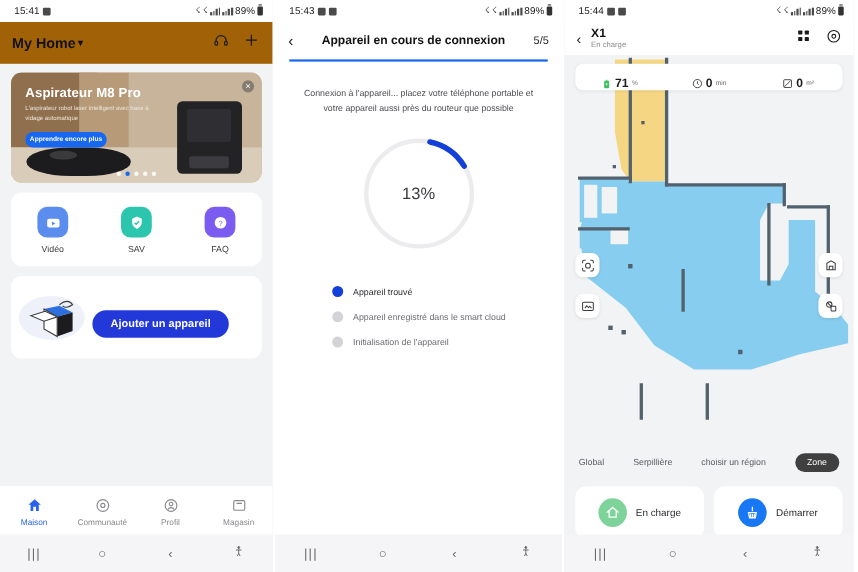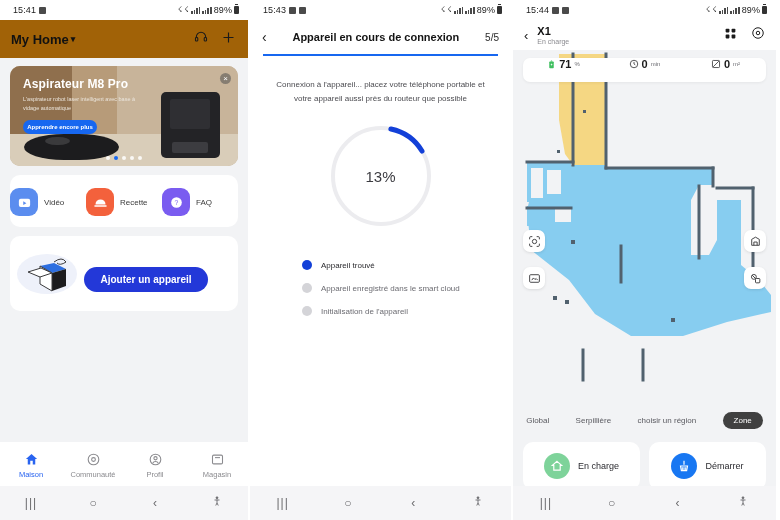--- a/index.html
+++ b/index.html
@@ -80,21 +80,21 @@
     background: rgba(80,80,80,.55); color: #fff; font-size: 8px; line-height: 11px; text-align: center;
   }
   .bn-dots { position: absolute; bottom: 6px; left: 0; width: 100%; display: flex; justify-content: center; gap: 4px; }
   .bn-dots span { width: 4px; height: 4px; border-radius: 50%; background: #ffffff; opacity:.85; }
   .bn-dots span.on { background: #1767f0; opacity: 1; }
 
   .card {
     margin: 9px 10px 0; background: #ffffff; border-radius: 10px;
   }
   .quick { display: flex; padding: 13px 0 11px; }
-  .quick-item { flex: 1; display: flex; flex-direction: row; align-items: center; gap: 6px; text-align: center; }
+  .quick-item { flex: 1; display: flex; flex-direction: column; align-items: center; gap: 6px; text-align: center; }
   .qi-ico {
     width: 28px; height: 28px; border-radius: 9px; display: flex;
     align-items: center; justify-content: center; color: #fff;
   }
   .qi-label { font-size: 8px; color: #3a3a3a; }
 
   .adddev { padding: 14px 0 13px; display: flex; flex-direction: row; align-items: center; }
   .box-illus { width: 74px; height: 48px; position: relative; }
   .add-btn {
     margin-top: 10px; background: #2338d8; color: #fff; font-size: 10px; font-weight: bold;
@@ -147,21 +147,21 @@
   .p3-body { background: #f2f3f5; height: 500px; position: relative; }
   .p3-header { height: 30px; display: flex; align-items: center; padding: 0 11px; background:#fff; }
   .p3-back { font-size: 13px; color: #1b1b1b; margin-right: 9px; }
   .p3-titles { flex: 1; }
   .p3-name { font-size: 11px; font-weight: bold; color: #111; line-height: 1.1; }
   .p3-state { font-size: 7px; color: #8b8b90; margin-top: 1px; }
   .p3-ico { color: #1b1b1b; margin-left: 14px; }
 
   .stats {
     position: absolute; left: 10px; right: 10px; top: 38px; height: 24px; background: #fff;
-    border-radius: 7px; display: flex; align-items: flex-start; z-index: 4;
+    border-radius: 7px; display: flex; align-items: flex-end; z-index: 4;
     box-shadow: 0 1px 3px rgba(0,0,0,.06);
   }
   .stat { flex: 1; display: flex; align-items: center; justify-content: center; gap: 3px; }
   .stat-val { font-size: 11px; font-weight: bold; color: #1b1b1b; }
   .stat-unit { font-size: 6px; color: #6c6c72; }
 
   .map { position: absolute; left: 0; top: 30px; width: 100%; height: 340px; overflow: hidden; }
   .mapctl {
     position: absolute; width: 22px; height: 22px; border-radius: 7px; background: #fff;
     display: flex; align-items: center; justify-content: center; z-index: 5;
@@ -265,27 +265,27 @@
           <div class="quick-item">
             <div class="qi-ico" style="background:#5b8def">
               <svg width="15" height="15" viewBox="0 0 24 24" fill="#fff">
                   <rect x="3" y="6" width="18" height="13" rx="3"></rect>
                   <path d="M10 10l5 3-5 3z" fill="#5b8def"></path>
                 </svg>
             </div>
             <div class="qi-label">Vidéo</div>
           </div>
           <div class="quick-item">
-            <div class="qi-ico" style="background:#f3613c">
+            <div class="qi-ico" style="background:#2cc5ad">
               <svg width="15" height="15" viewBox="0 0 24 24" fill="#fff">
-                  <path d="M4 15a8 8 0 0116 0z"></path>
-                  <rect x="2" y="16.5" width="20" height="2.2" rx="1.1"></rect>
+                  <path d="M12 3l7 3v6c0 4-3 7-7 9-4-2-7-5-7-9V6z"></path>
+                  <path d="M8.5 12l2.3 2.3 4.4-4.4" stroke="#2cc5ad" stroke-width="2" fill="none"></path>
                 </svg>
             </div>
-            <div class="qi-label">Recette</div>
+            <div class="qi-label">SAV</div>
           </div>
           <div class="quick-item">
             <div class="qi-ico" style="background:#7a5cf0">
               <svg width="15" height="15" viewBox="0 0 24 24" fill="none">
                   <circle cx="12" cy="12" r="8.5" fill="#fff"></circle>
                   <text x="12" y="16" font-size="11" text-anchor="middle" fill="#7a5cf0" font-family="Liberation Sans">?</text>
                 </svg>
             </div>
             <div class="qi-label">FAQ</div>
           </div>

